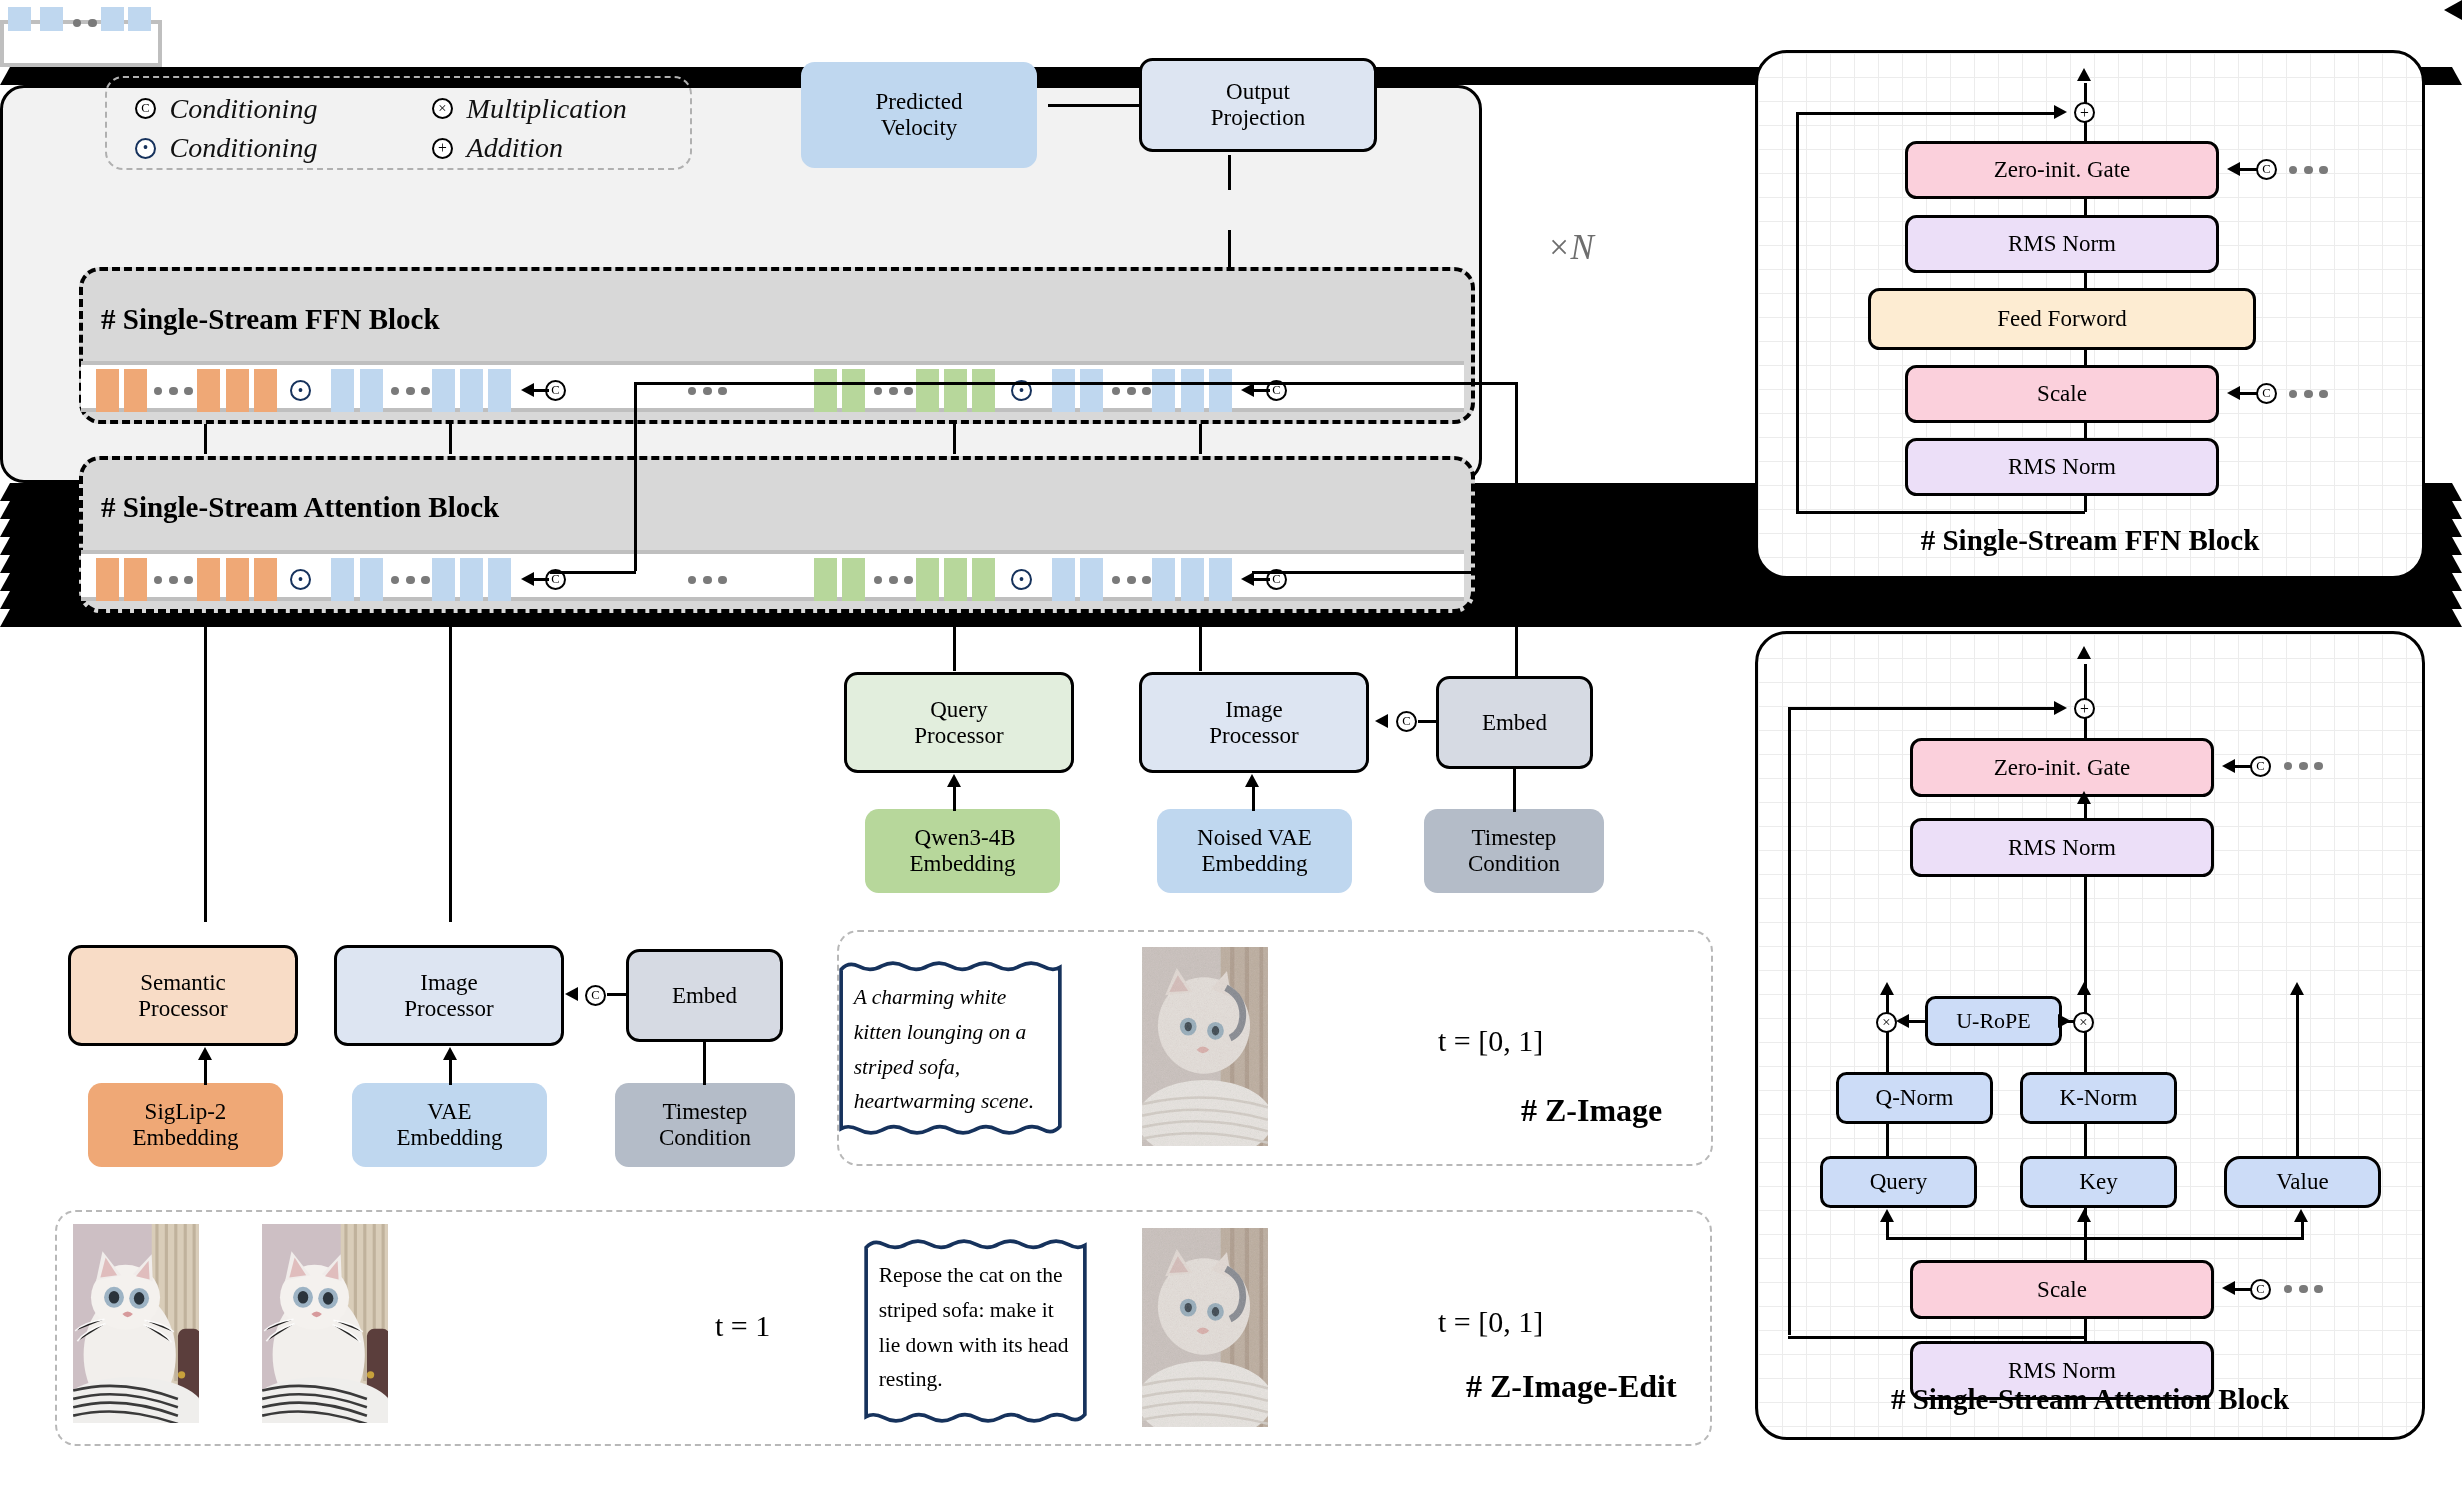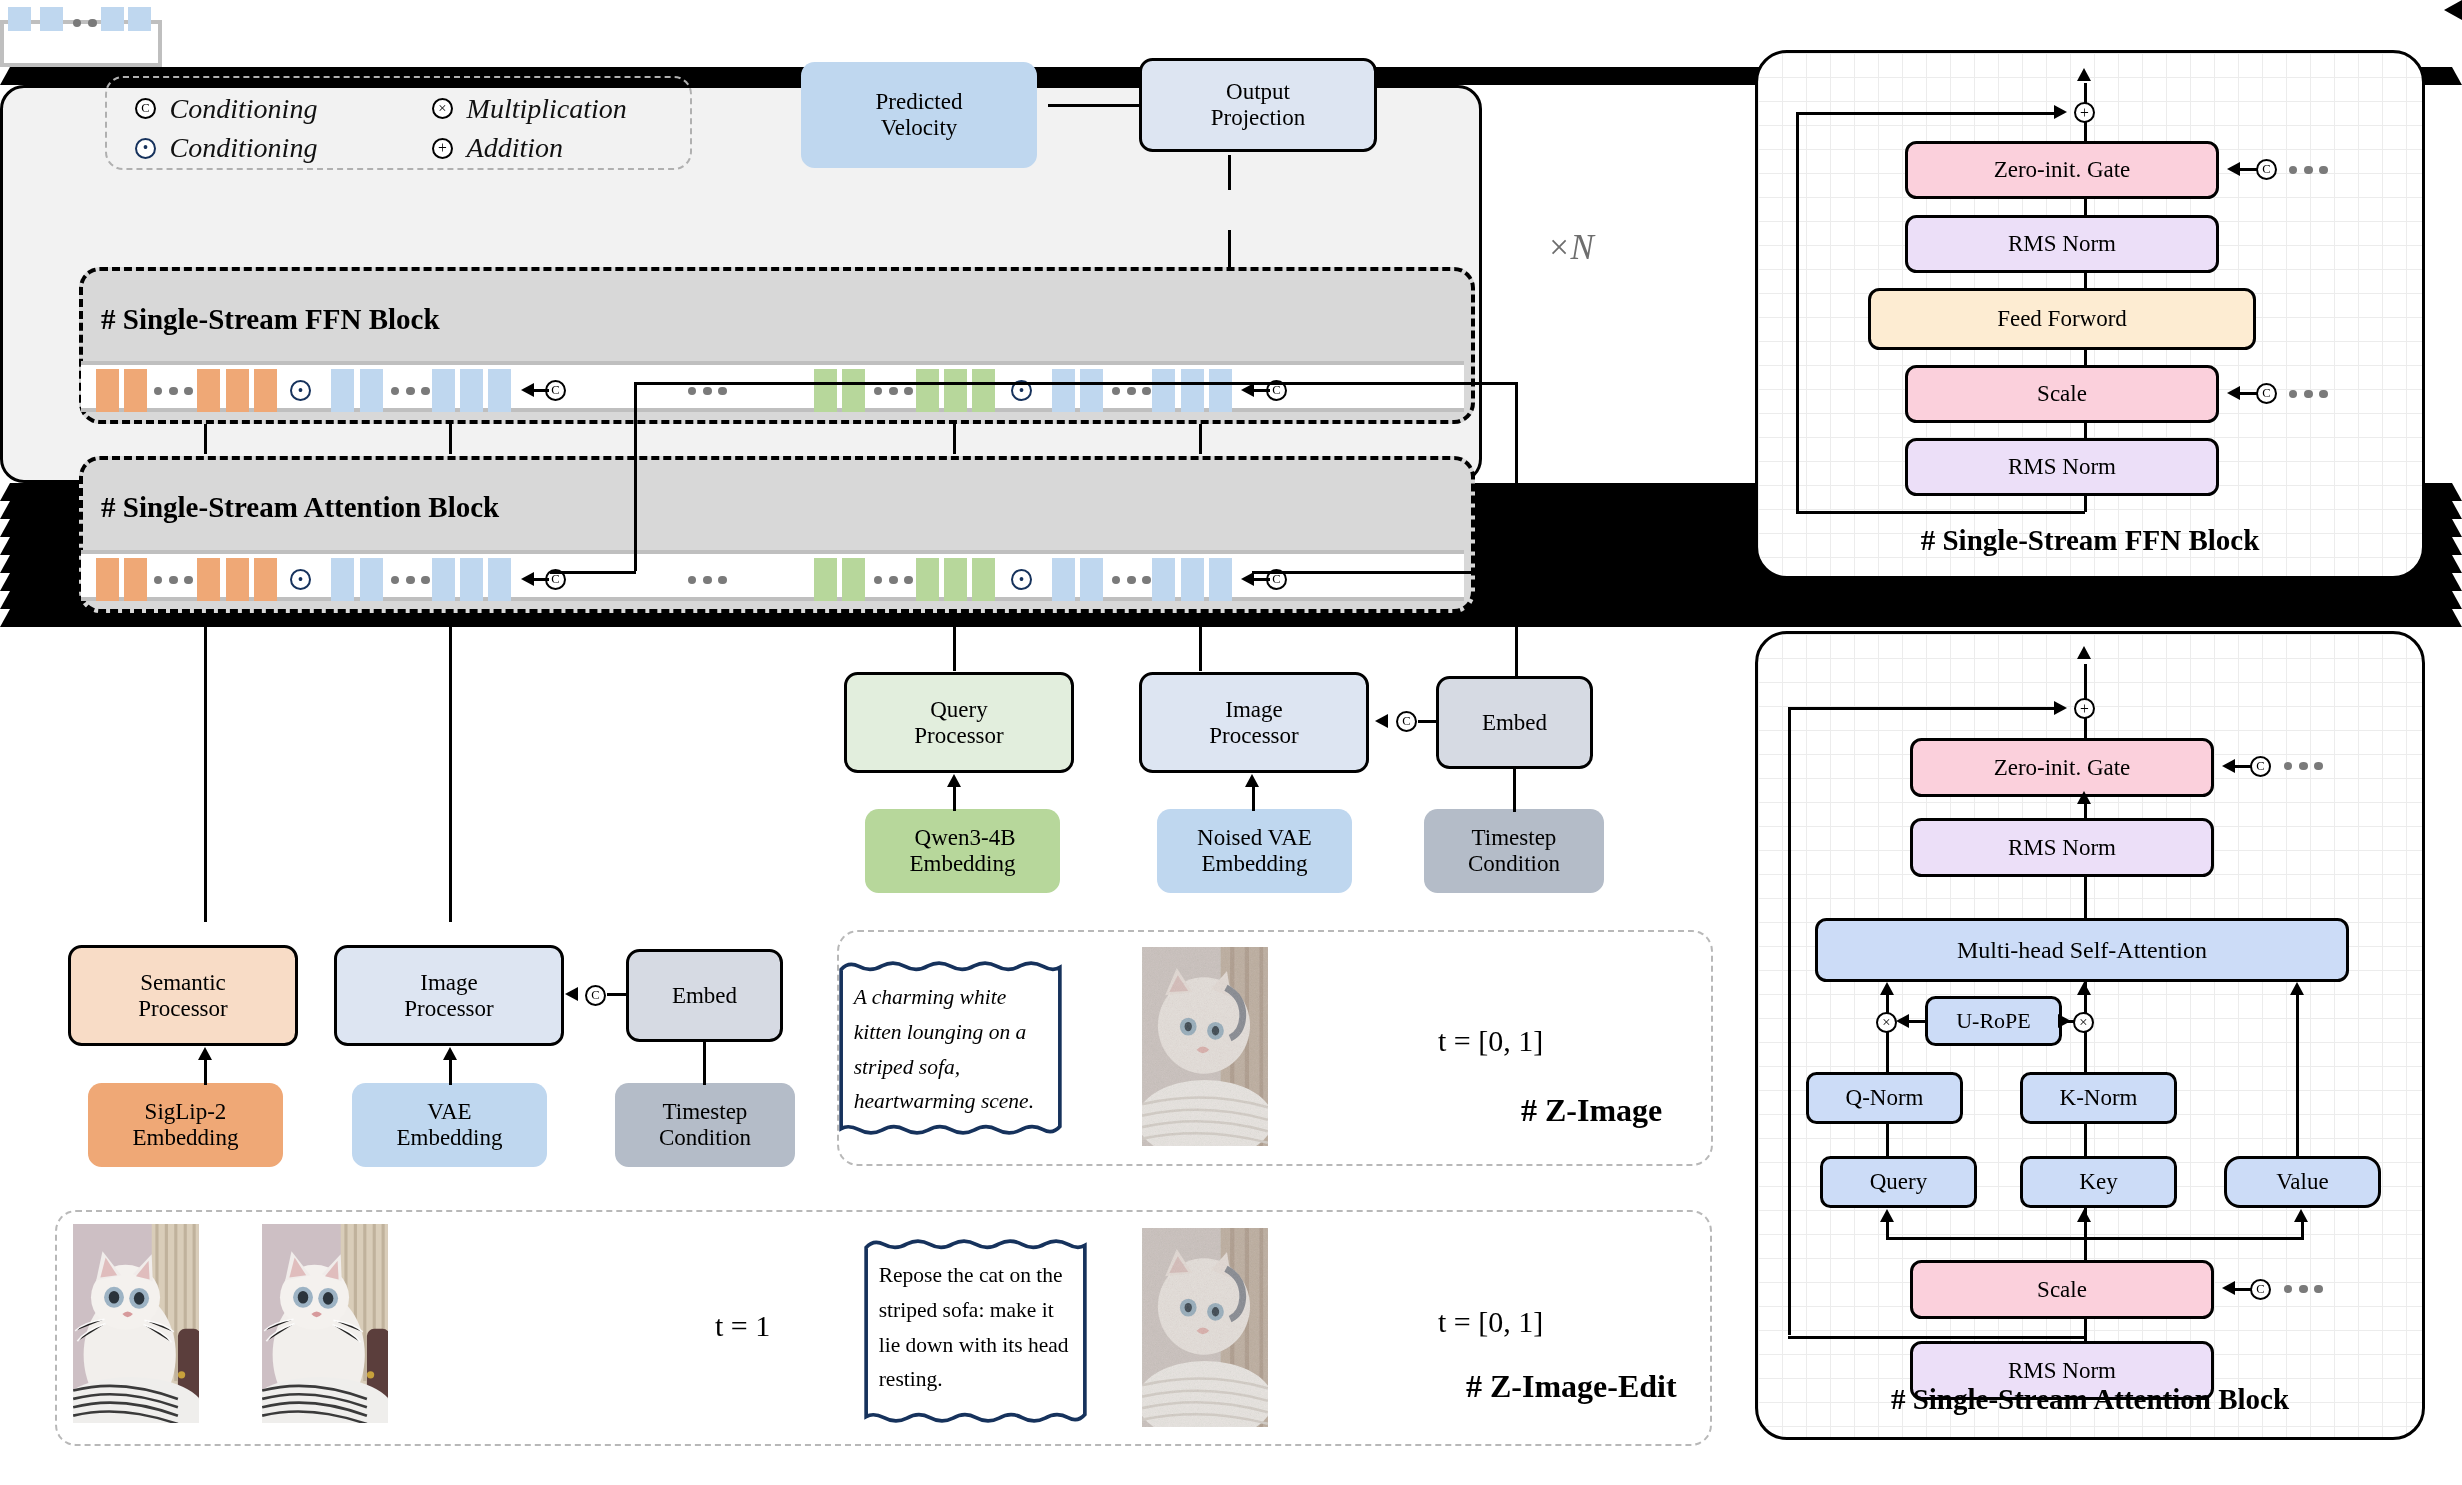--- a/index.html
+++ b/index.html
@@ -664,23 +664,20 @@
   <div class="node c-pink" style="left:152px;top:104px;width:304px;height:59px;border-width:3.1px;border-radius:11.5px;font-size:23px;">
       <span>Zero-init. Gate</span>
     </div>
   <div class="ln lnv" style="left:326px;top:163px;height:23px;"></div>
   <div class="arrowUp" style="left:319px;top:157px;"></div>
 
   <div class="node c-lav" style="left:152px;top:184px;width:304px;height:59px;border-width:3.1px;border-radius:11.5px;font-size:23px;">
       <span>RMS Norm</span>
     </div>
 
-  <div class="node c-bluebox" style="left:57px;top:284px;width:534px;height:64px;border-width:3.1px;border-radius:11.5px;font-size:24px;">
-      <span>Multi-head Self-Attention</span>
-    </div>
 
   <div class="ln lnv" style="left:128px;top:361px;height:103px;"></div>
   <div class="arrowUp" style="left:122px;top:348px;"></div>
   <div class="ln lnv" style="left:326px;top:361px;height:103px;"></div>
   <div class="arrowUp" style="left:319px;top:348px;"></div>
   <div class="ln lnv" style="left:538px;top:361px;height:209px;"></div>
   <div class="arrowUp" style="left:532px;top:348px;"></div>
 
   <div class="node c-bluebox" style="left:167px;top:362px;width:137px;height:50px;border-width:3.1px;border-radius:10.5px;font-size:22px;">
       <span>U-RoPE</span>
@@ -689,21 +686,21 @@
     <span class="op op-mul"><i>×</i></span>
   </div>
   <div style="position:absolute;left:315px;top:378px;">
     <span class="op op-mul"><i>×</i></span>
   </div>
   <div class="ln lnh" style="left:146px;top:386px;width:22px;"></div>
   <div class="arrowLeft" style="left:138px;top:380px;"></div>
   <div class="ln lnh" style="left:303px;top:386px;width:13.6px;"></div>
   <div class="arrowRight" style="left:300px;top:380px;"></div>
 
-  <div class="node c-bluebox" style="left:48px;top:438px;width:157px;height:52px;border-width:3.1px;border-radius:10.5px;font-size:23px;">
+  <div class="node c-bluebox" style="left:78px;top:438px;width:157px;height:52px;border-width:3.1px;border-radius:10.5px;font-size:23px;">
       <span>Q-Norm</span>
     </div>
   <div class="node c-bluebox" style="left:262px;top:438px;width:157px;height:52px;border-width:3.1px;border-radius:10.5px;font-size:23px;">
       <span>K-Norm</span>
     </div>
 
   <div class="ln lnv" style="left:128px;top:488px;height:35px;"></div>
   <div class="ln lnv" style="left:326px;top:488px;height:35px;"></div>
 
   <div class="node c-bluebox" style="left:62px;top:522px;width:157px;height:52px;border-width:3.1px;border-radius:10.5px;font-size:23px;">

